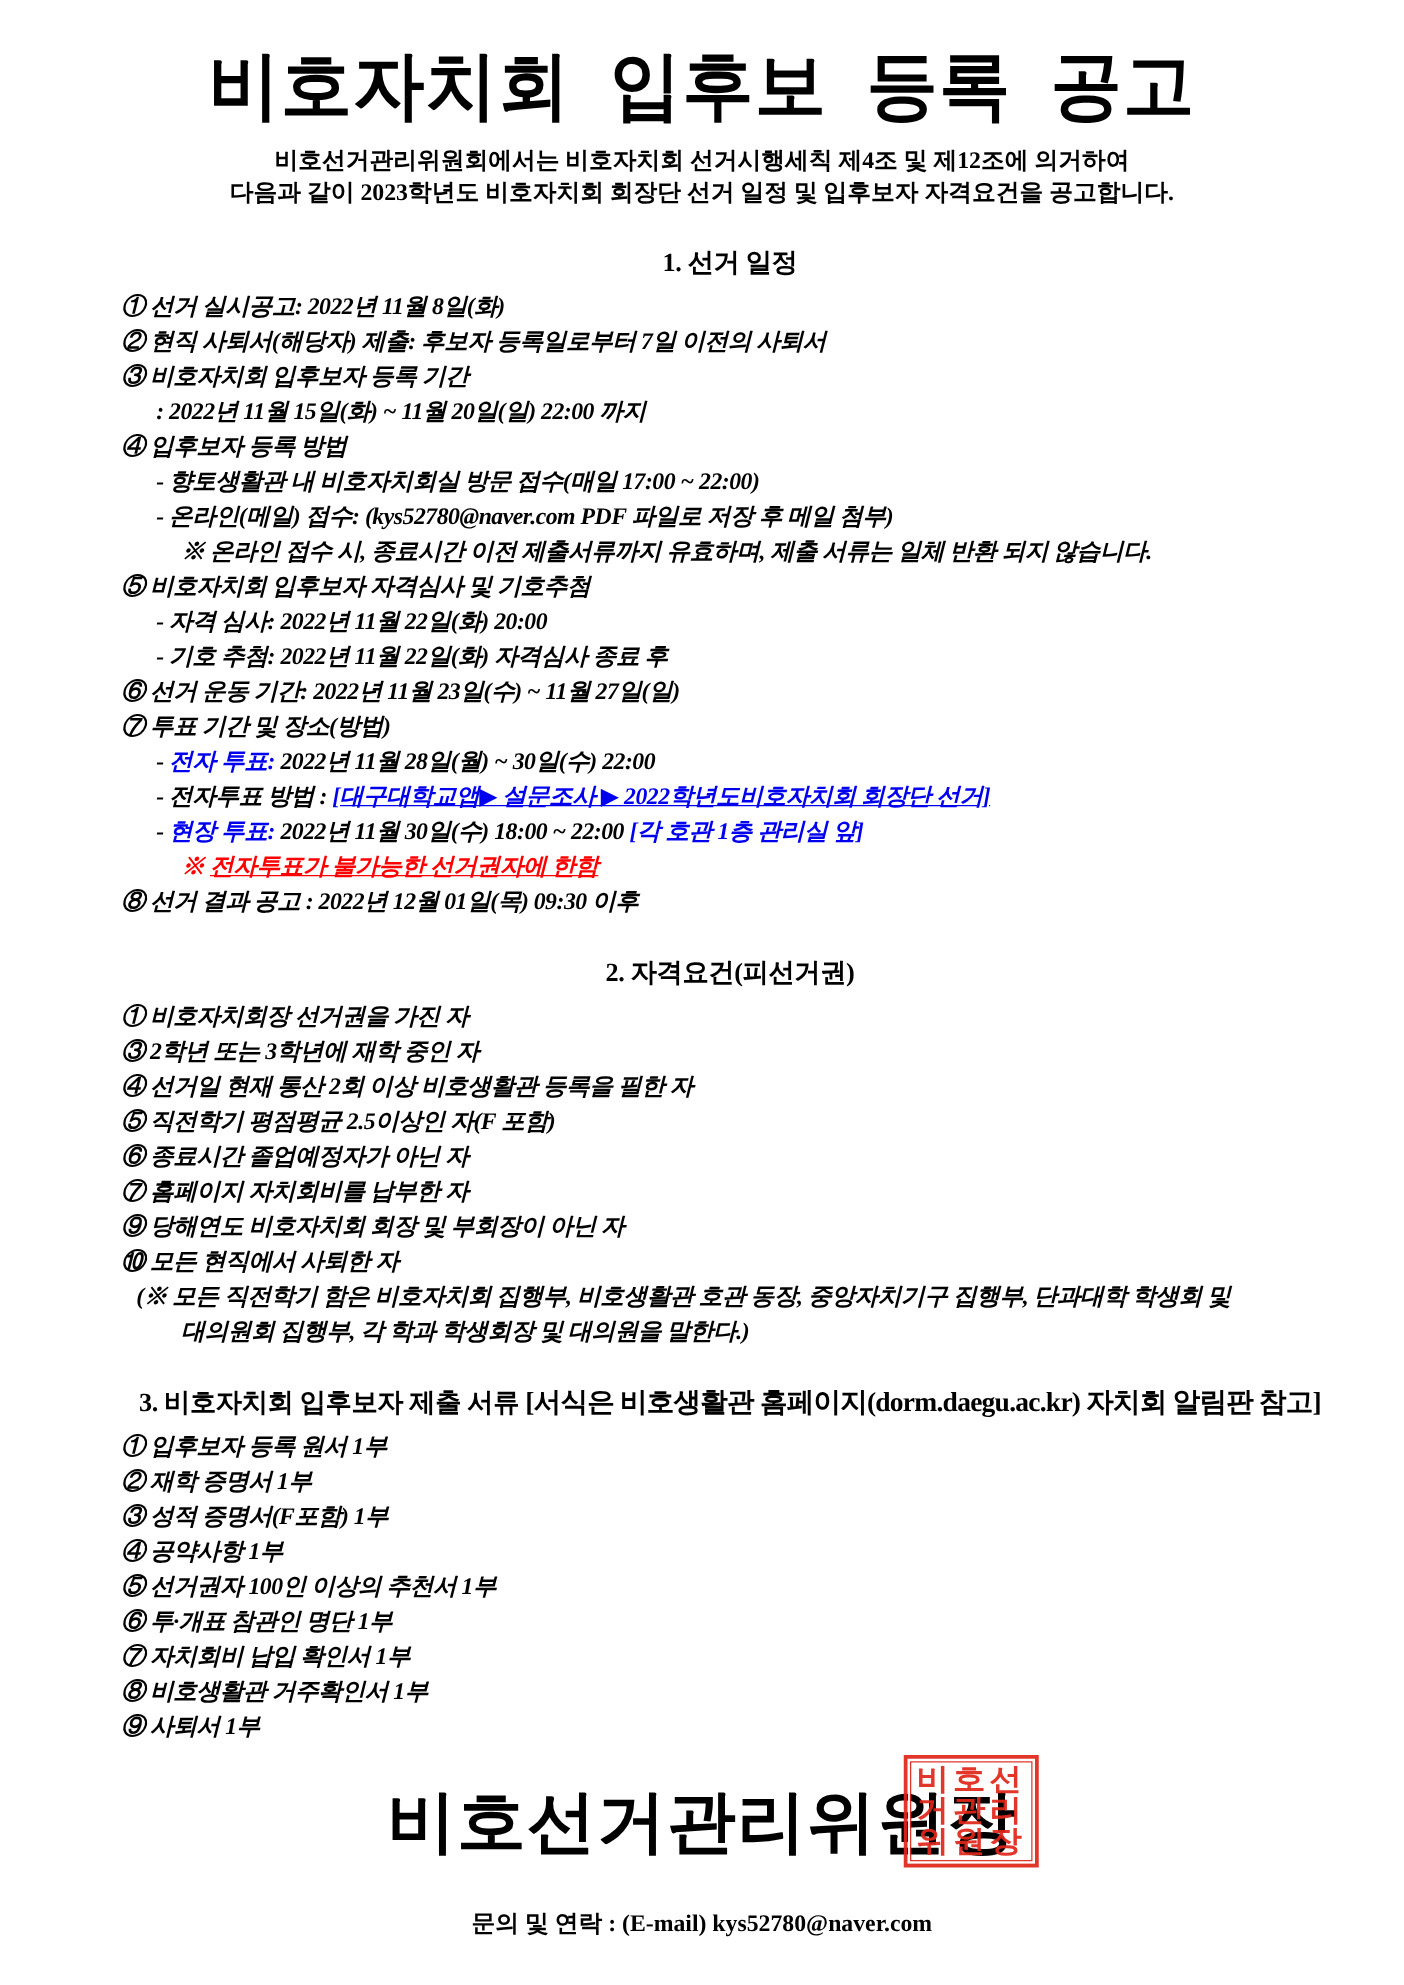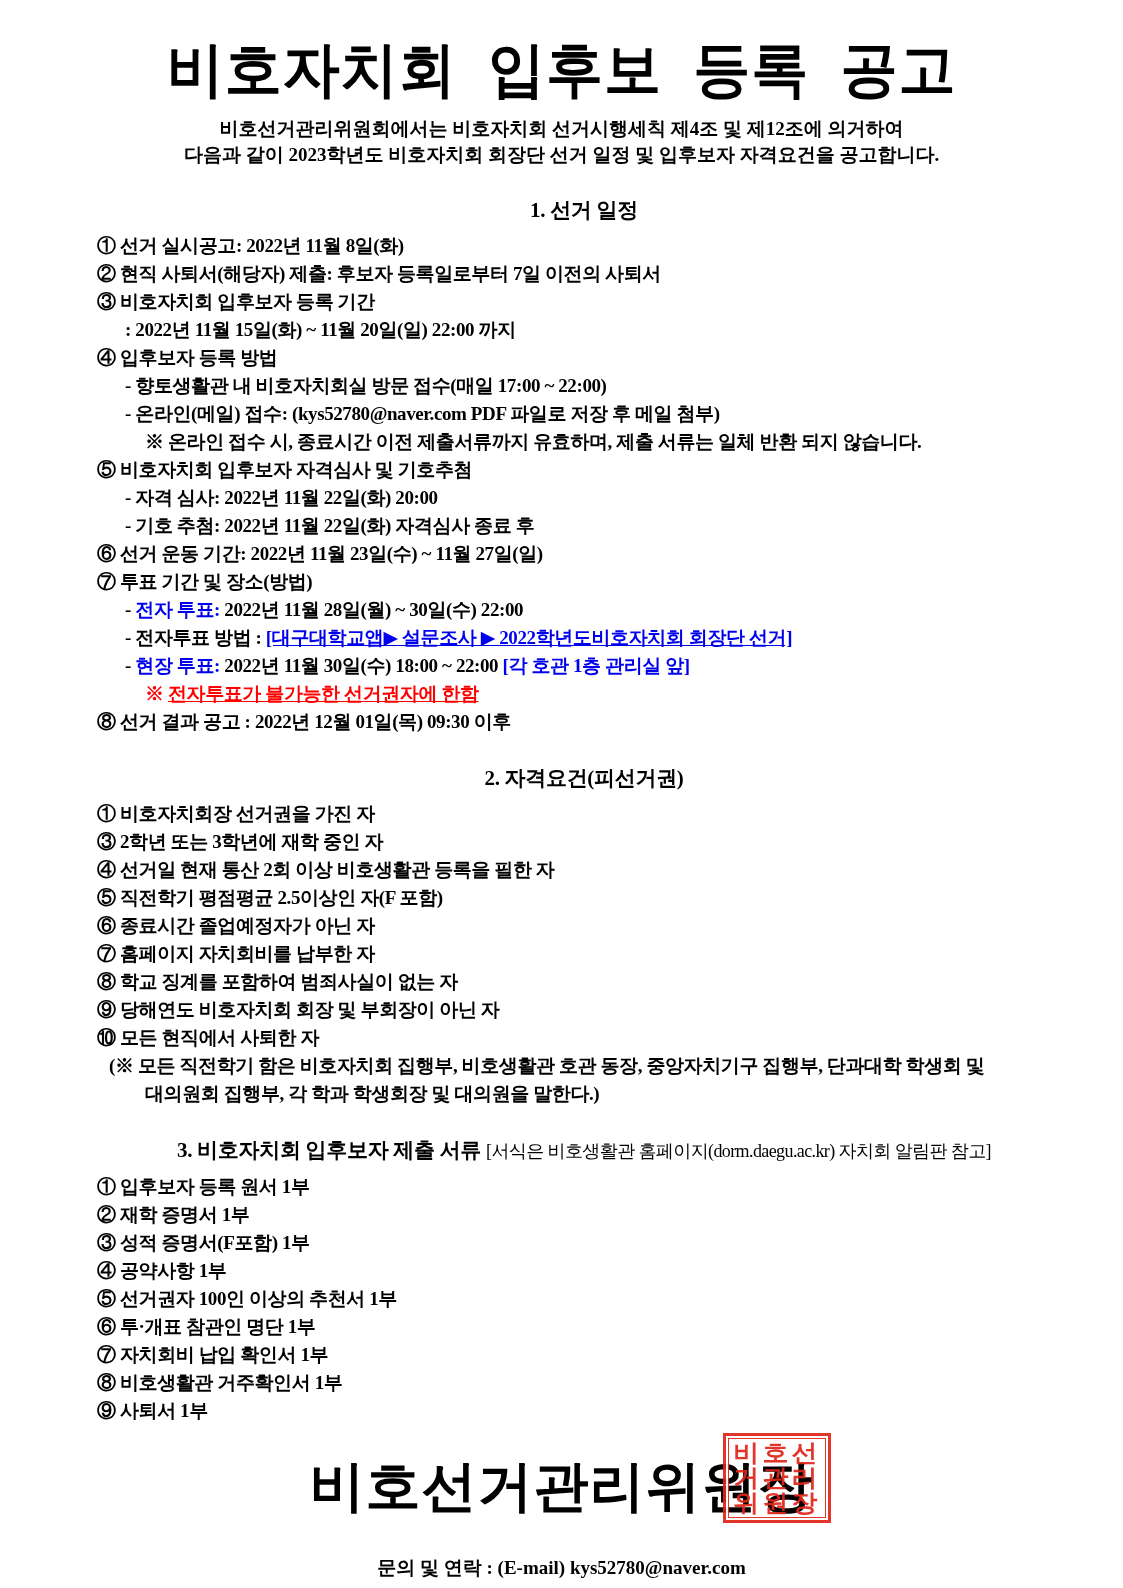--- a/index.html
+++ b/index.html
@@ -22,30 +22,31 @@
   .subtitle{ text-align:center; font-weight:700; font-size:19px; line-height:26px; margin-right:45px;}
   .subtitle-block{margin-top:10px;}
   .sec-heading{
     font-size:21px;font-weight:800;line-height:30px;margin:27px 0 7px 0;
     letter-spacing:-0.3px;
     text-align:center;
   }
   .doc-line{
     font-size:19px;font-weight:700;line-height:28px;letter-spacing:-0.4px;
     white-space:nowrap;
+    font-style:italic;
   }
   .ind0{padding-left:12px;}
   .ind1{padding-left:40px;}
   .ind2{padding-left:60px;}
   .ind3{padding-left:24px;}
   .seg-blue{color:var(--blue);margin-top:12px;}
   .seg-link{color:var(--blue);text-decoration:underline;cursor:pointer;}
   .seg-red{color:var(--red);}
   .seg-redu{color:var(--red);text-decoration:underline;margin-top:32px;}
-  .seg-normal{font-weight:400;font-size:18px;letter-spacing:-0.6px;}
+  .seg-normal{font-weight:700;font-size:22px;letter-spacing:-0.6px;}
   .signature-wrap{
     position:relative;text-align:center;margin:16px 45px 0 0;height:110px;
   }
   .signature-title{
     display:inline-block;
     font-size:55px;font-weight:900;letter-spacing:1px;line-height:92px;
   }
   .seal{
     position:absolute;left:638px;top:-8px;
     width:108px;height:90px;box-sizing:border-box;
@@ -97,21 +98,20 @@
         <div class="doc-line ind0"><span>⑧ 선거 결과 공고 : 2022년 12월 01일(목) 09:30 이후</span></div>
       </div>
       <div>
         <div class="sec-heading"><span>2. 자격요건(피선거권)</span></div>
         <div class="doc-line ind0"><span>① 비호자치회장 선거권을 가진 자</span></div>
         <div class="doc-line ind0"><span>③ 2학년 또는 3학년에 재학 중인 자</span></div>
         <div class="doc-line ind0"><span>④ 선거일 현재 통산 2회 이상 비호생활관 등록을 필한 자</span></div>
         <div class="doc-line ind0"><span>⑤ 직전학기 평점평균 2.5이상인 자(F 포함)</span></div>
         <div class="doc-line ind0"><span>⑥ 종료시간 졸업예정자가 아닌 자</span></div>
         <div class="doc-line ind0"><span>⑦ 홈페이지 자치회비를 납부한 자</span></div>
-        <div class="doc-line ind0"><span>⑧ 학교 징계를 포함하여 범죄사실이 없는 자</span></div>
         <div class="doc-line ind0"><span>⑨ 당해연도 비호자치회 회장 및 부회장이 아닌 자</span></div>
         <div class="doc-line ind0"><span>⑩ 모든 현직에서 사퇴한 자</span></div>
         <div class="doc-line ind3"><span>(※ 모든 직전학기 함은 비호자치회 집행부, 비호생활관 호관 동장, 중앙자치기구 집행부, 단과대학 학생회 및</span></div>
         <div class="doc-line ind2"><span>대의원회 집행부, 각 학과 학생회장 및 대의원을 말한다.)</span></div>
       </div>
       <div>
         <div class="sec-heading"><span>3. 비호자치회 입후보자 제출 서류 </span><span class="seg-normal">[서식은 비호생활관 홈페이지(dorm.daegu.ac.kr) 자치회 알림판 참고]</span></div>
         <div class="doc-line ind0"><span>① 입후보자 등록 원서 1부</span></div>
         <div class="doc-line ind0"><span>② 재학 증명서 1부</span></div>
         <div class="doc-line ind0"><span>③ 성적 증명서(F포함) 1부</span></div>

